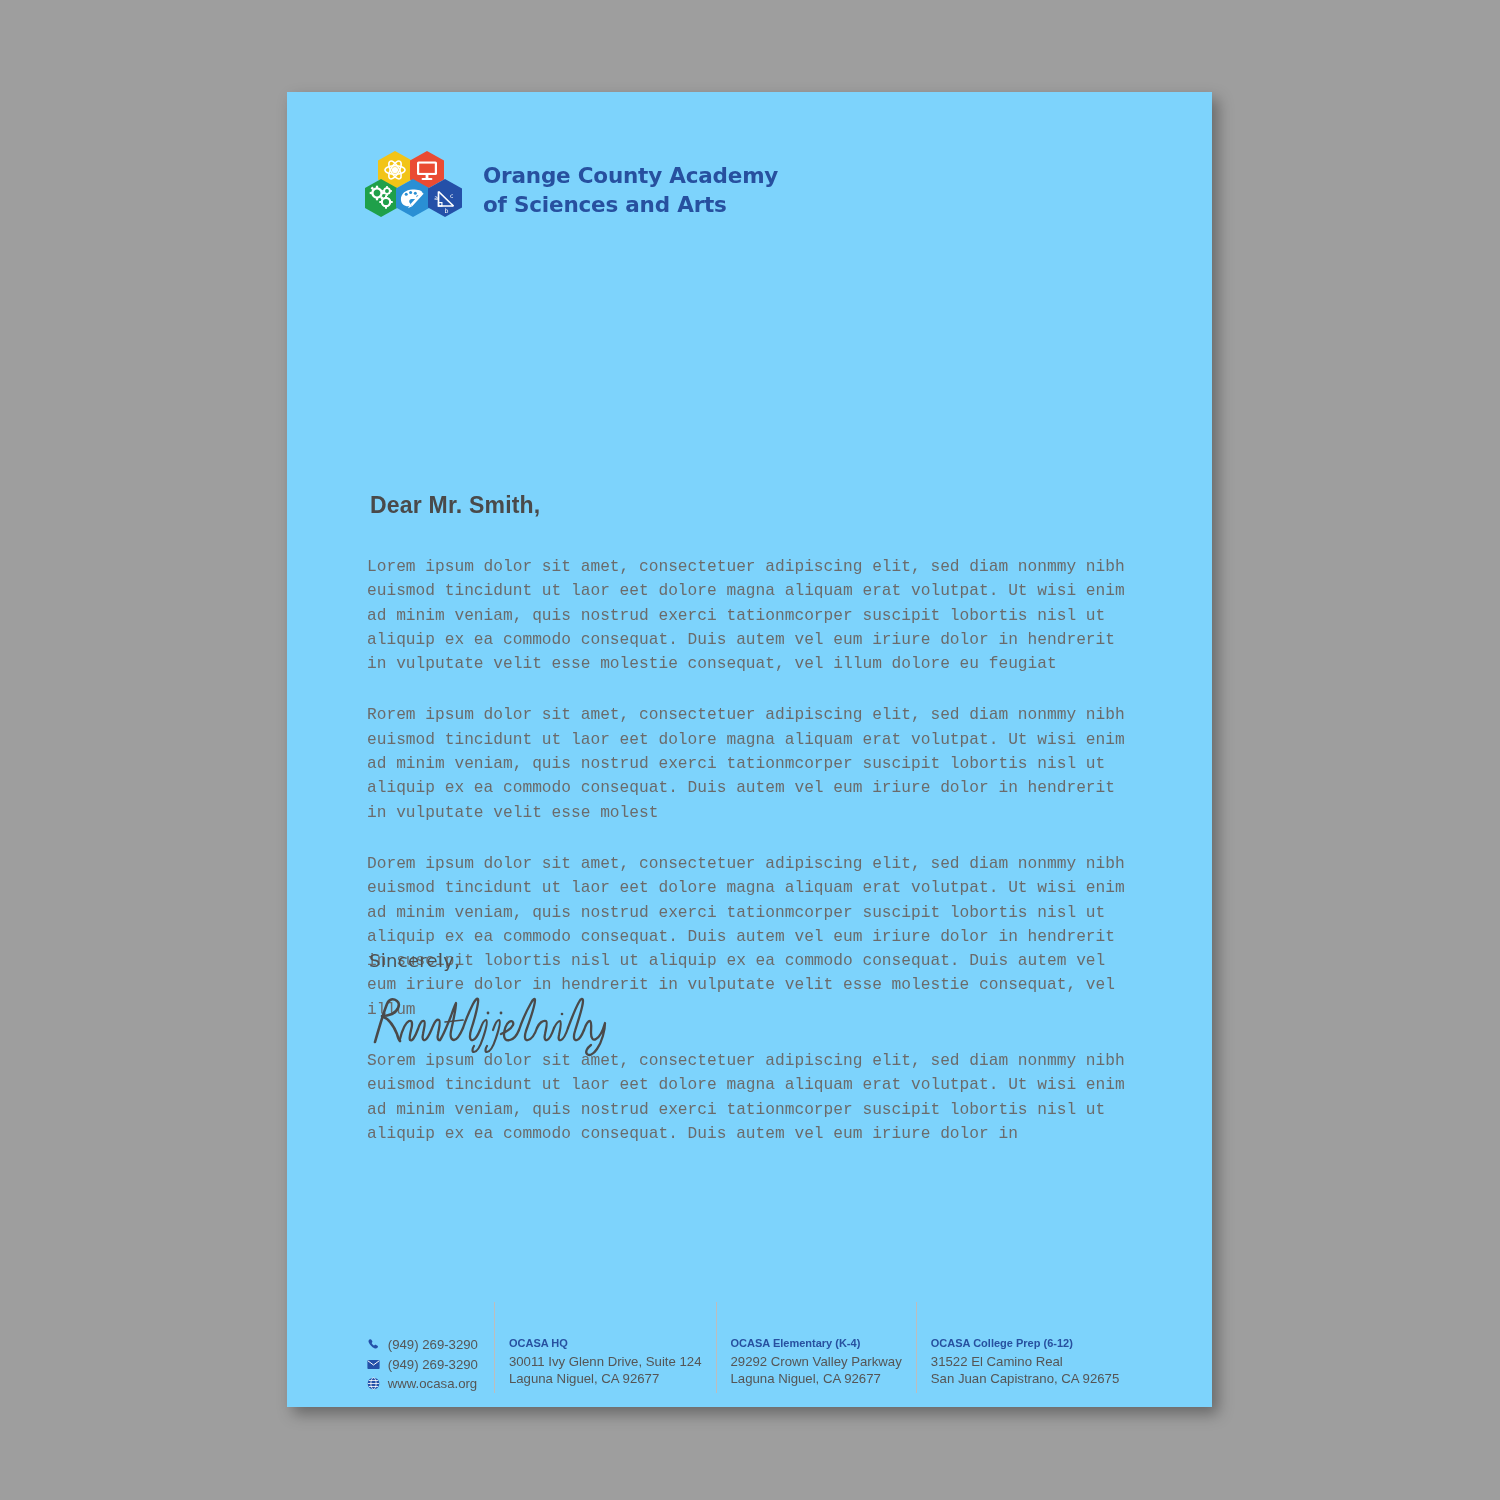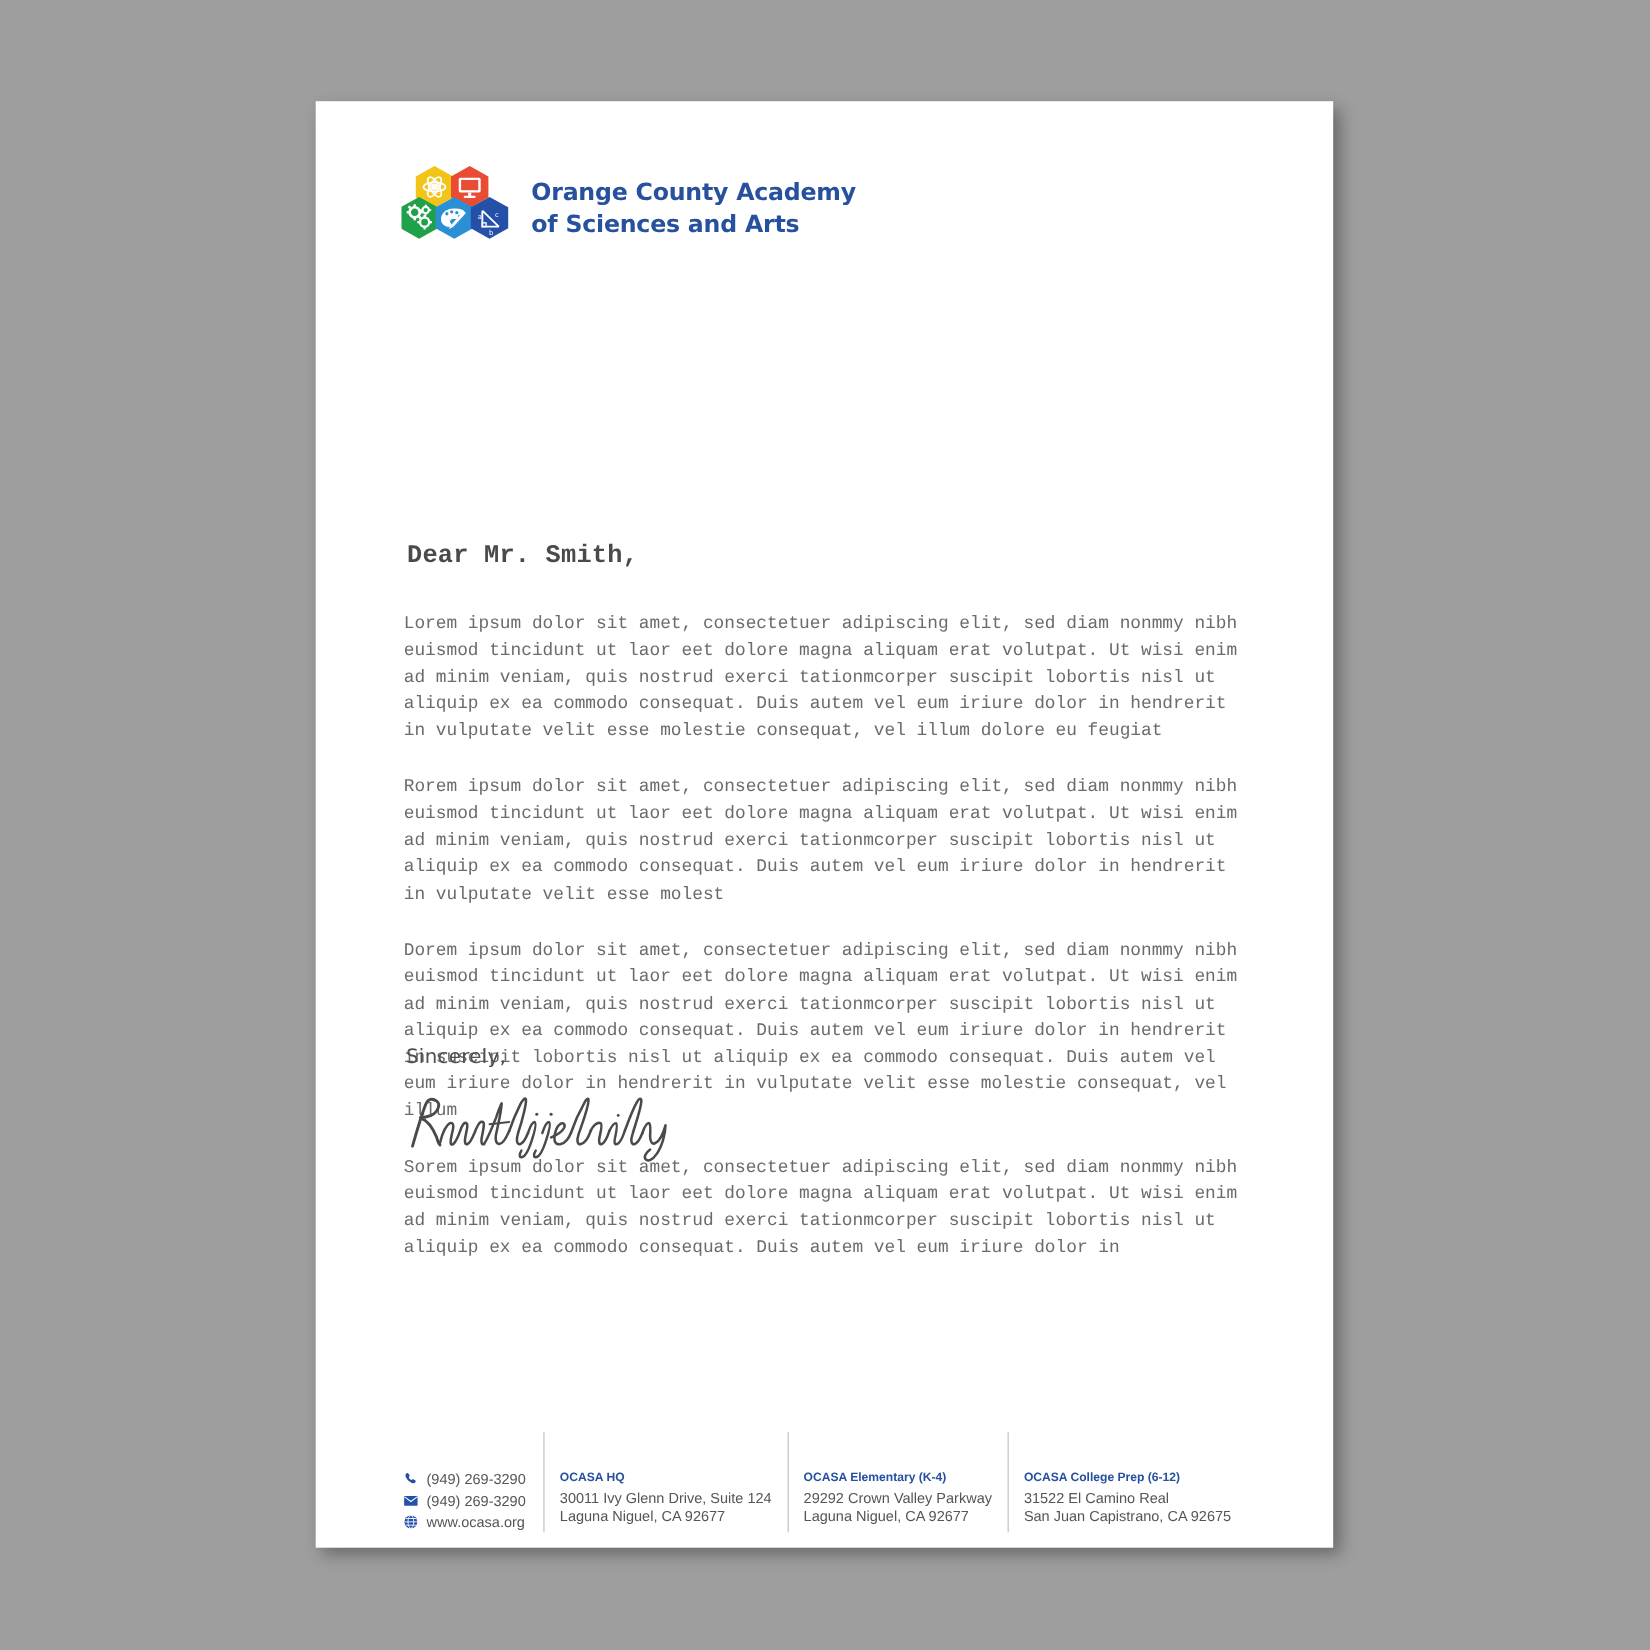--- a/index.html
+++ b/index.html
@@ -20,21 +20,21 @@
     height: 1500px;
   }
 
   
   #page {
     position: absolute;
     left: 287px;
     top: 92px;
     width: 925px;
     height: 1315px;
-    background: #ffffff;
+    background: #7dd3fc;
     box-shadow: 6px 7px 14px rgba(0,0,0,0.34);
     overflow: hidden;
   }
 
   
   .logo-block {
     position: absolute;
     left: 78px;
     top: 55px;
     display: flex;
@@ -56,21 +56,21 @@
     letter-spacing: -0.2px;
     white-space: nowrap;
   }
   .logo-wordmark .line2 { display: block; }
 
   
   .salutation {
     position: absolute;
     left: 83px;
     top: 400px;
-    font-family: Liberation Mono, monospace;
+    font-family: Liberation Sans, sans-serif;
     font-weight: bold;
     font-size: 23px;
     color: #4a4a4a;
     letter-spacing: 0.2px;
   }
 
   .body-copy {
     position: absolute;
     left: 80px;
     top: 463px;

